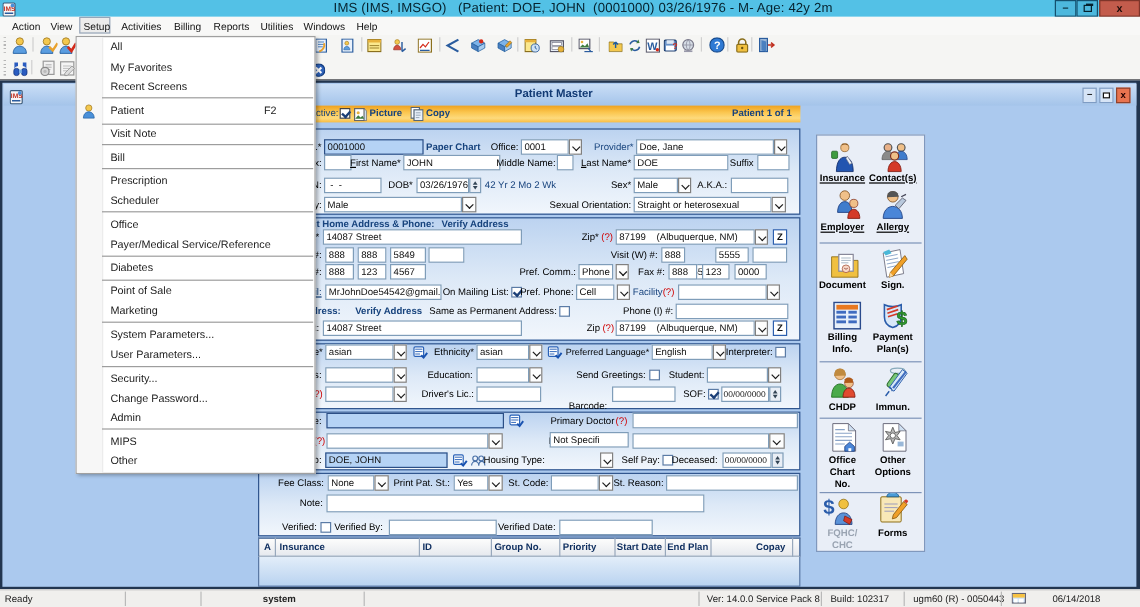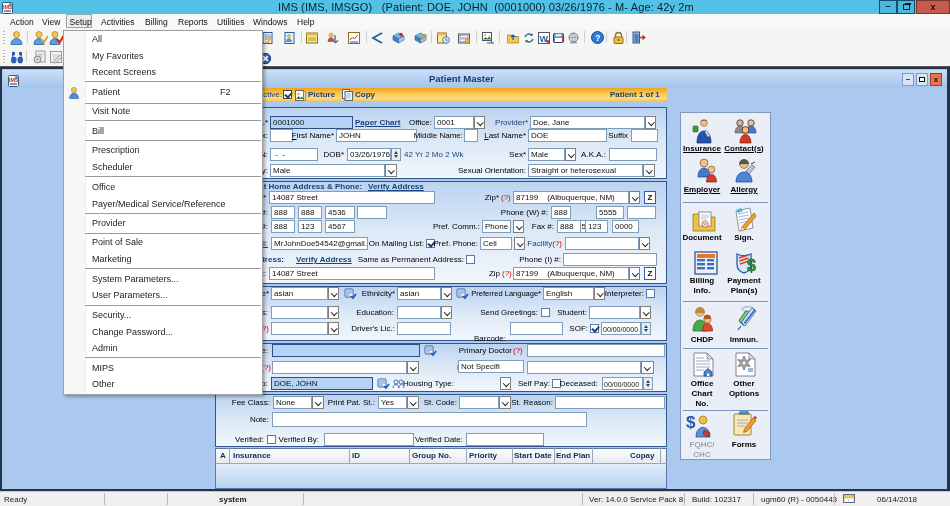--- a/index.html
+++ b/index.html
@@ -3,21 +3,21 @@
 <meta charset="utf-8">
 <style>
 *{margin:0;padding:0;box-sizing:border-box}
 html,body{width:950px;height:506px;font-family:"Liberation Sans",sans-serif;overflow:hidden;background:#fff;position:relative}
 .ab{position:absolute}
 .lbl{position:absolute;font-size:8px;color:#000;white-space:nowrap;line-height:13px;height:13px}
 .ra{text-align:right}
 .nv{color:#17437d}
 .rd{color:#d00000}
 .bld{font-weight:bold}
-.lnk{color:#17437d;font-weight:bold;text-decoration:underline}
+.lnk{color:#17437d;font-weight:bold;}
 .f{position:absolute;height:13px;background:#fff;border:1px solid #7f9db9;font-size:8px;line-height:10px;padding:1px 2px;color:#101010;white-space:nowrap;overflow:hidden}
 .ff{background:#b5d3f5;border:1px solid #2c4f86}
 .ar{position:absolute;width:11px;height:13px;background:#fdfdfd;border:1px solid #808080}
 .ar:after{content:"";position:absolute;left:2.5px;top:3px;width:3.5px;height:3.5px;border-right:1.4px solid #1a1a1a;border-bottom:1.4px solid #1a1a1a;transform:rotate(45deg)}
 .chk{position:absolute;width:9px;height:9px;background:#fff;border:1px solid #5a7ba6}
 .ck:after{content:"";position:absolute;left:1px;top:1px;width:5px;height:3px;border-left:2px solid #1b3f77;border-bottom:2px solid #1b3f77;transform:rotate(-48deg)}
 .spin{position:absolute;width:10px;height:13px;background:#e9eef6;border:1px solid #7f9db9}
 .spin:before{content:"";position:absolute;left:2px;top:2px;border-left:2.5px solid transparent;border-right:2.5px solid transparent;border-bottom:3px solid #345;}
 .spin:after{content:"";position:absolute;left:2px;bottom:2px;border-left:2.5px solid transparent;border-right:2.5px solid transparent;border-top:3px solid #345;}
 .sec{position:absolute;border:1px solid #31568e;background:linear-gradient(#bcd3f0,#dde9f7 50%,#f1f6fc)}
@@ -301,23 +301,23 @@
 <div class="f" style="left:269px;top:191px;width:166px">14087 Street</div>
 <div class="lbl ra" style="right:451px;top:191px">Zip*</div>
 <div class="lbl rd" style="left:501px;top:191px">(?)</div>
 <div class="f" style="left:513px;top:191px;width:116px">87199&nbsp;&nbsp;&nbsp;&nbsp;(Albuquerque, NM)</div>
 <div class="ar" style="left:629px;top:191px"></div>
 <div class="f nv bld" style="left:644px;top:191px;width:12px;border-color:#2c5fae;text-align:center;padding:1px 0">Z</div>
 
 <div class="lbl ra" style="right:682px;top:206px">Home #:</div>
 <div class="f" style="left:271px;top:206px;width:24px">888</div>
 <div class="f" style="left:298px;top:206px;width:24px">888</div>
-<div class="f" style="left:325px;top:206px;width:30px">4536</div>
+<div class="f" style="left:325px;top:206px;width:30px">5849</div>
 <div class="f" style="left:357px;top:206px;width:30px"></div>
-<div class="lbl ra" style="right:402px;top:206px">Phone (W) #:</div>
+<div class="lbl ra" style="right:402px;top:206px">Visit (W) #:</div>
 <div class="f" style="left:551px;top:206px;width:20px">888</div>
 <div class="f" style="left:574px;top:220px;width:20px">555</div>
 <div class="f" style="left:596px;top:206px;width:28px">5555</div>
 <div class="f" style="left:627px;top:206px;width:29px"></div>
 
 <div class="lbl ra" style="right:682px;top:220px">Cell #:</div>
 <div class="f" style="left:271px;top:220px;width:24px">888</div>
 <div class="f" style="left:298px;top:220px;width:24px">123</div>
 <div class="f" style="left:325px;top:220px;width:30px">4567</div>
 <div class="lbl ra" style="right:470px;top:220px">Pref. Comm.:</div>
@@ -660,21 +660,21 @@
 <div class="mi" style="top:106px">Visit Note</div>
 <div class="msep" style="top:120px"></div>
 <div class="mi" style="top:126px">Bill</div>
 <div class="msep" style="top:140px"></div>
 <div class="mi" style="top:145px">Prescription</div>
 <div class="mi" style="top:162px">Scheduler</div>
 <div class="msep" style="top:176px"></div>
 <div class="mi" style="top:182px">Office</div>
 <div class="mi" style="top:199px">Payer/Medical Service/Reference</div>
 <div class="msep" style="top:213px"></div>
-<div class="mi" style="top:218px">Provider</div>
+<div class="mi" style="top:218px">Diabetes</div>
 <div class="msep" style="top:233px"></div>
 <div class="mi" style="top:237px">Point of Sale</div>
 <div class="mi" style="top:254px">Marketing</div>
 <div class="msep" style="top:268px"></div>
 <div class="mi" style="top:274px">System Parameters...</div>
 <div class="mi" style="top:290px">User Parameters...</div>
 <div class="msep" style="top:305px"></div>
 <div class="mi" style="top:310px">Security...</div>
 <div class="mi" style="top:327px">Change Password...</div>
 <div class="mi" style="top:343px">Admin</div>

